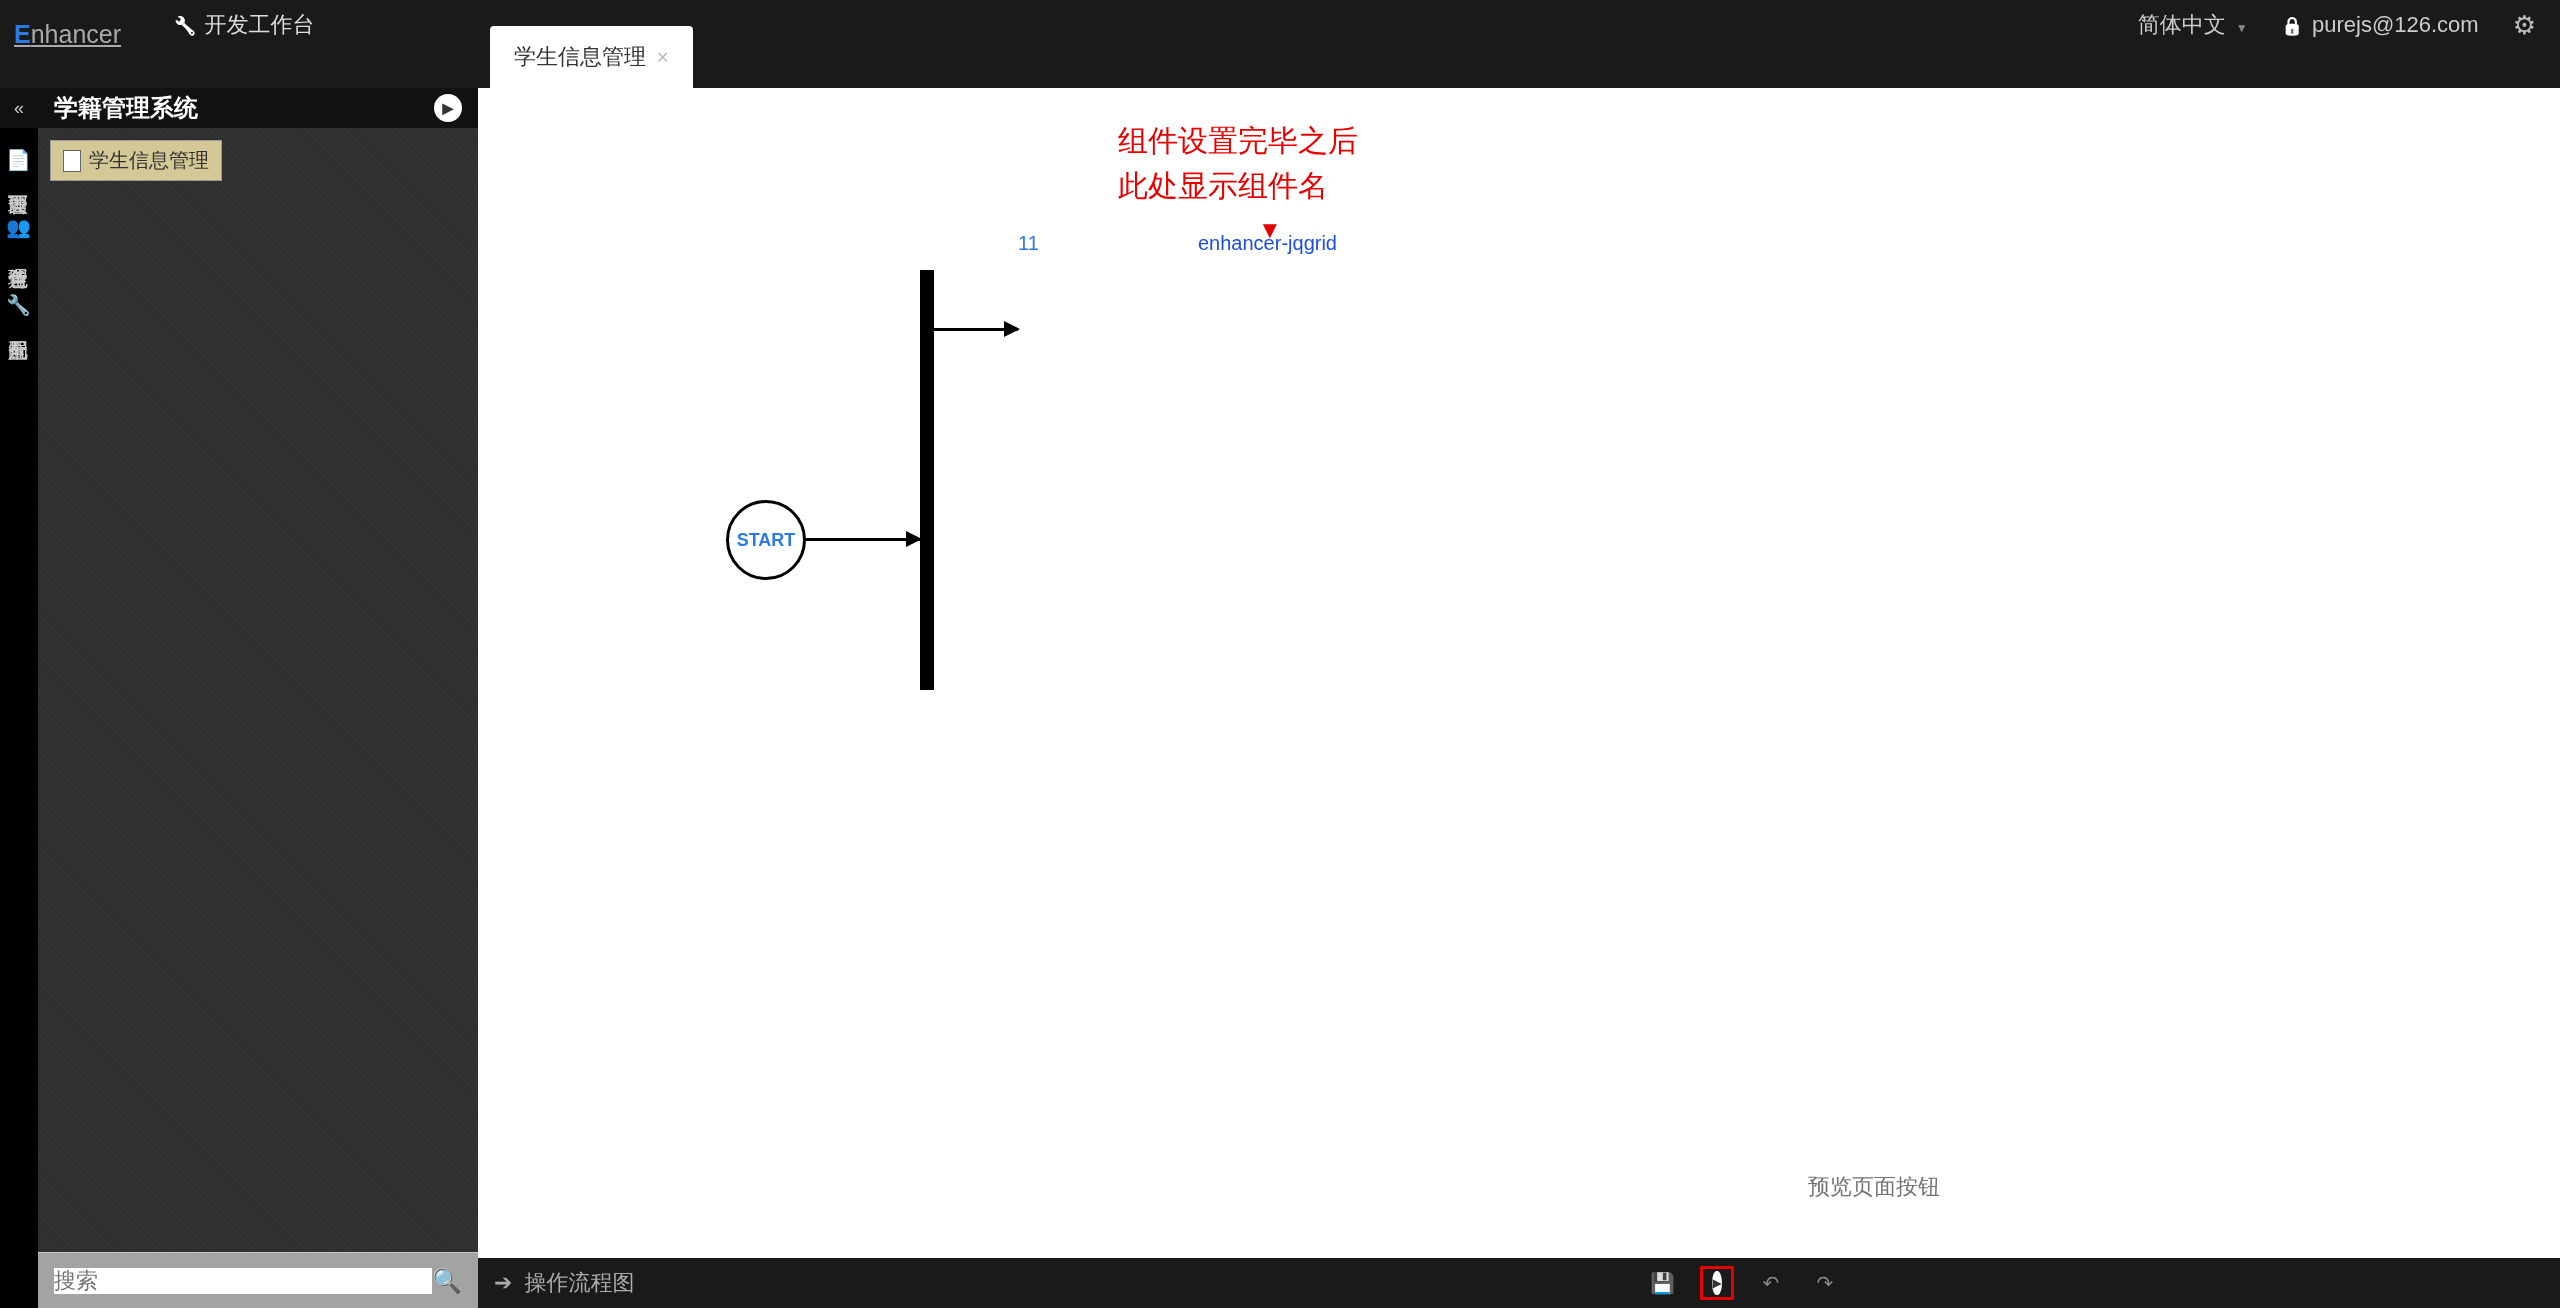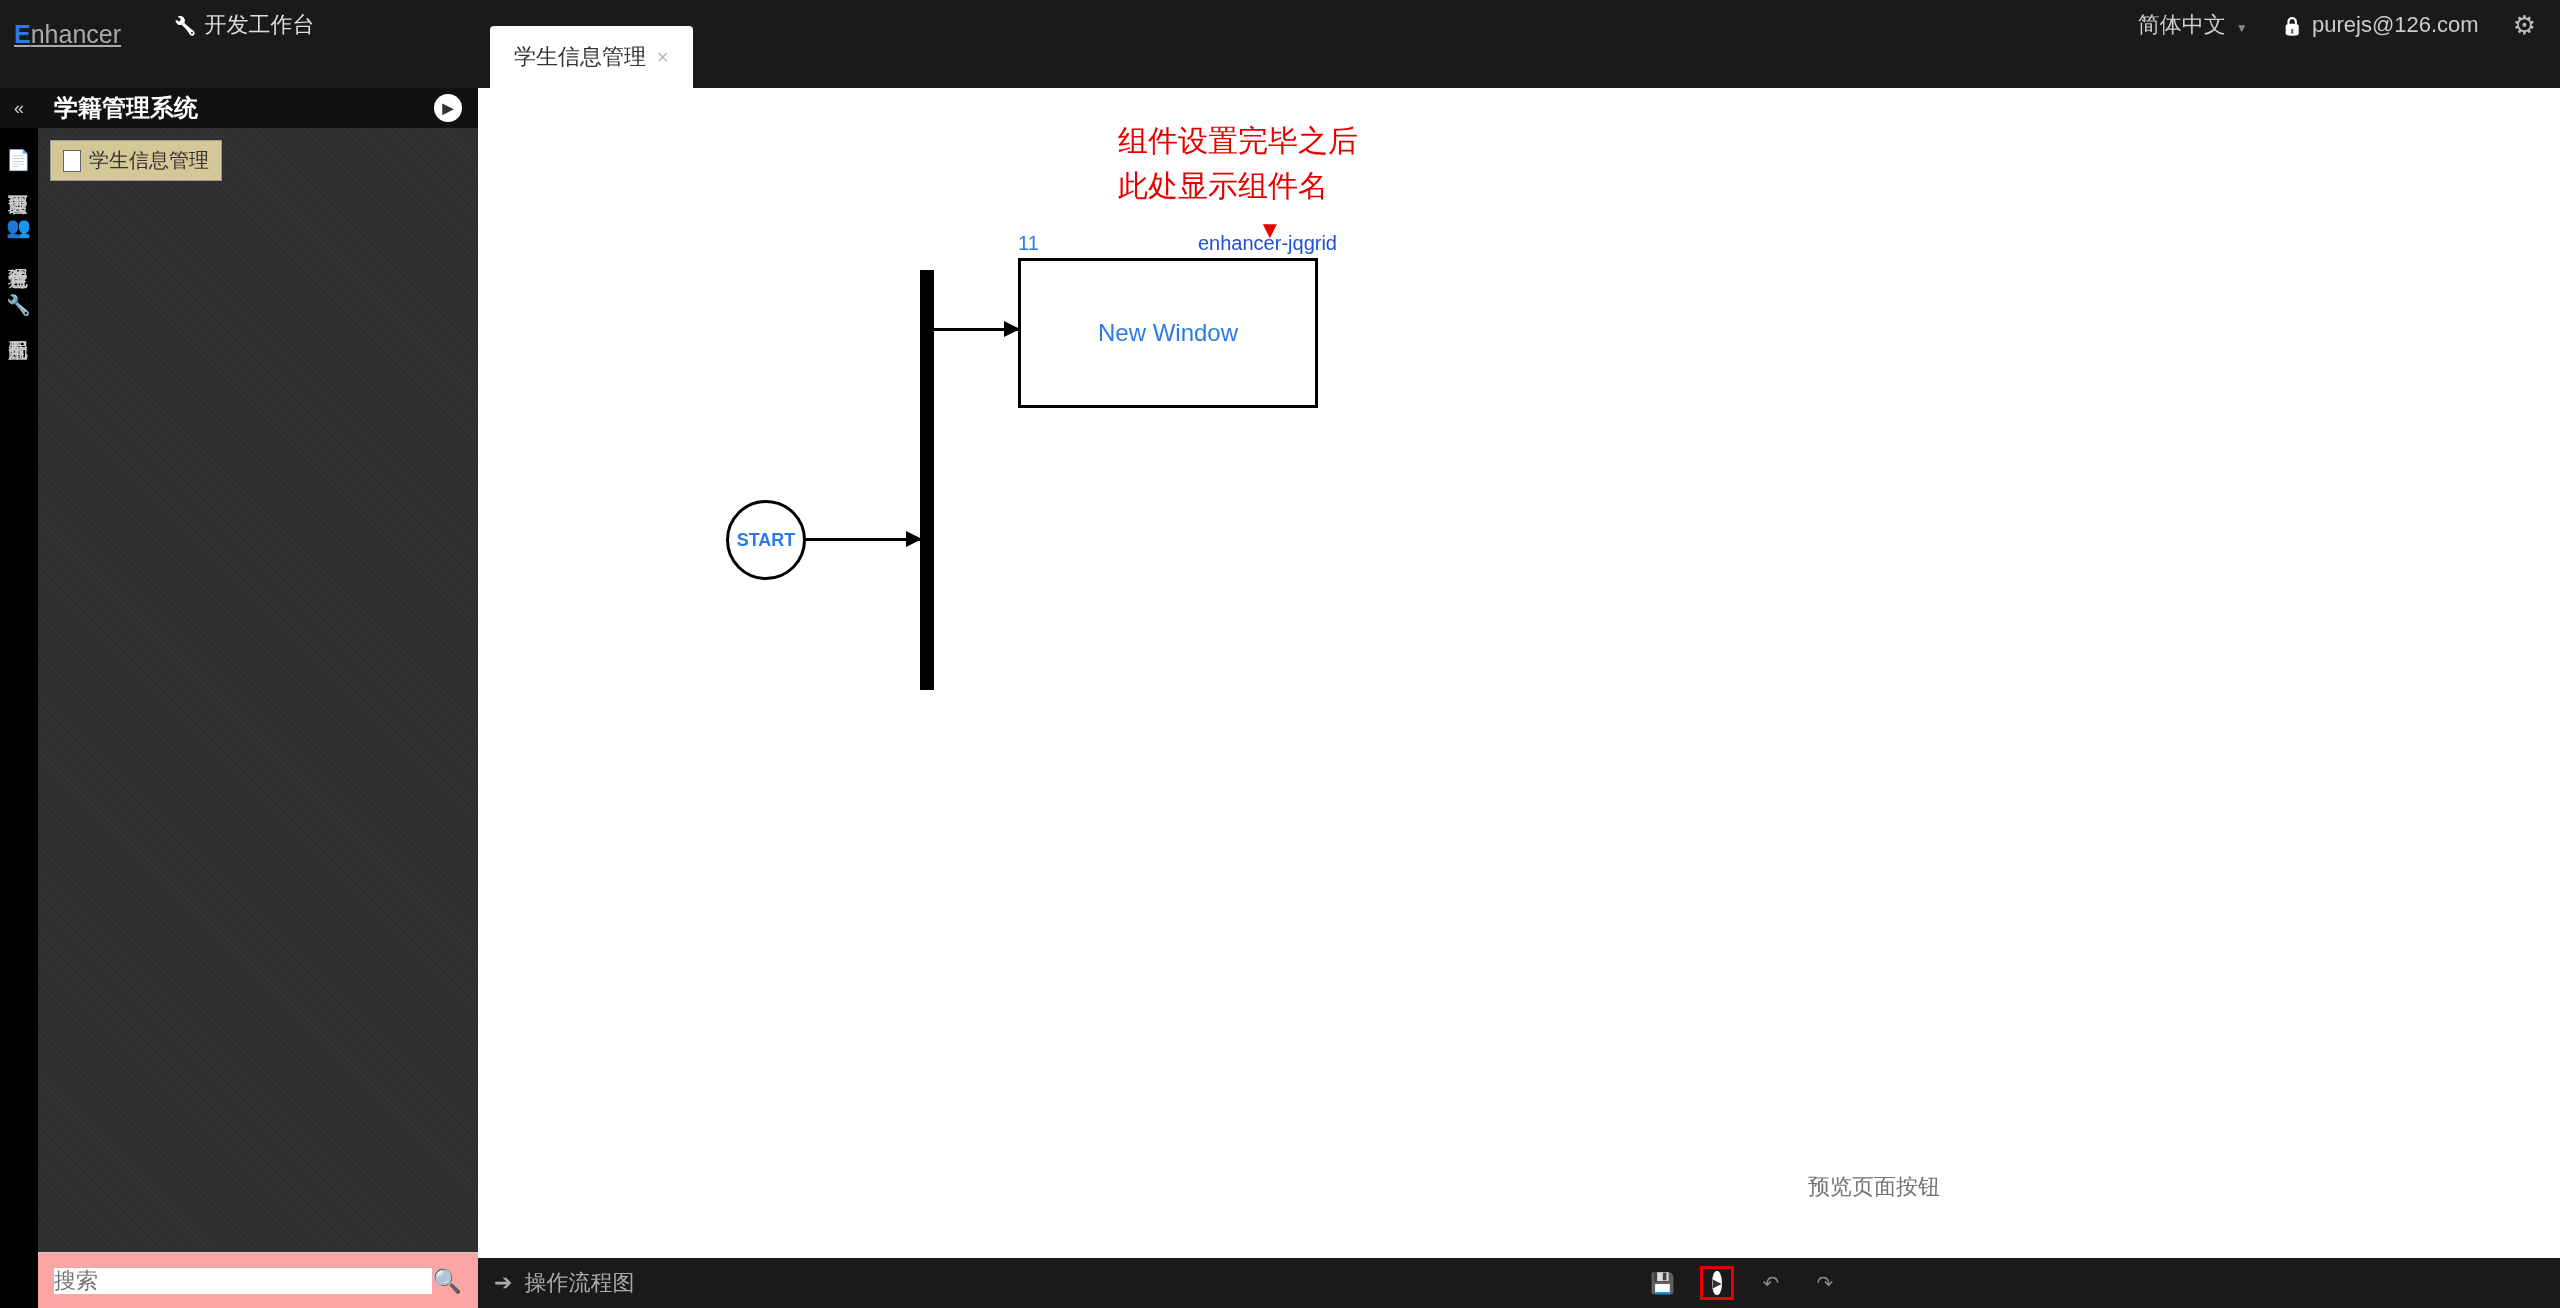--- a/index.html
+++ b/index.html
@@ -22,21 +22,21 @@
     .left-rail { width: 38px; background: #000; display: flex; flex-direction: column; align-items: center; color: #ccc; font-size: 18px; }
     .rail-collapse { height: 40px; display: flex; align-items: center; justify-content: center; width: 100%; background: #111; }
     .rail-tab { writing-mode: vertical-rl; padding: 20px 6px; display: flex; align-items: center; gap: 8px; font-size: 20px; }
     
     .sidebar { width: 440px; background: #2a2a2a; display: flex; flex-direction: column; position: relative; }
     .sidebar-header { background: #111; height: 40px; display: flex; align-items: center; padding: 0 16px; color: #fff; font-size: 24px; font-weight: bold; justify-content: space-between; }
     .play-btn { width: 28px; height: 28px; background: #fff; border-radius: 50%; display: flex; align-items: center; justify-content: center; color: #333; font-size: 14px; }
     .tree-area { flex: 1; background: #333; padding: 12px; background-image: repeating-linear-gradient(45deg, #2e2e2e 0, #2e2e2e 2px, #333 2px, #333 4px); }
     .tree-item { background: #d4c896; color: #333; padding: 6px 12px; font-size: 20px; display: inline-flex; align-items: center; gap: 8px; border: 1px solid #999; }
     .doc-icon { width: 18px; height: 22px; background: #fff; border: 1px solid #666; display: inline-block; position: relative; }
-    .search-bar { height: 56px; background: #fca5a5; display: flex; align-items: center; padding: 0 16px; border-top: 1px solid #ccc; }
+    .search-bar { height: 56px; background: #a3a3a3; display: flex; align-items: center; padding: 0 16px; border-top: 1px solid #ccc; }
     .search-input { flex: 1; border: none; font-size: 22px; outline: none; color: #333; }
     .search-icon { font-size: 24px; color: #333; }
     
     .canvas-area { flex: 1; background: #fff; position: relative; }
     
     .annotation-top { position: absolute; left: 640px; top: 30px; color: #e60000; font-size: 30px; line-height: 1.5; }
     .annotation-arrow { color: #e60000; font-size: 24px; position: absolute; left: 780px; top: 128px; }
     
     .node-id { position: absolute; left: 540px; top: 144px; color: #2c7be5; font-size: 20px; }
     .node-type { position: absolute; left: 720px; top: 144px; color: #1d4ed8; font-size: 20px; }
@@ -135,23 +135,20 @@
   <div class="canvas-area">
 
     <div class="annotation-top">
       <div>组件设置完毕之后</div>
       <div>此处显示组件名</div>
     </div>
     <div class="annotation-arrow">▼</div>
 
     <div class="node-id">11</div>
     <div class="node-type">enhancer-jqgrid</div>
-    <div class="window-node">
-      <span>New Window</span>
-    </div>
 
     <div class="vertical-bar"></div>
     <div class="arrow-to-window"></div>
 
     <div class="start-node">
       <span>START</span>
     </div>
     <div class="arrow-from-start"></div>
 
     <div class="annotation-bottom">预览页面按钮</div>

